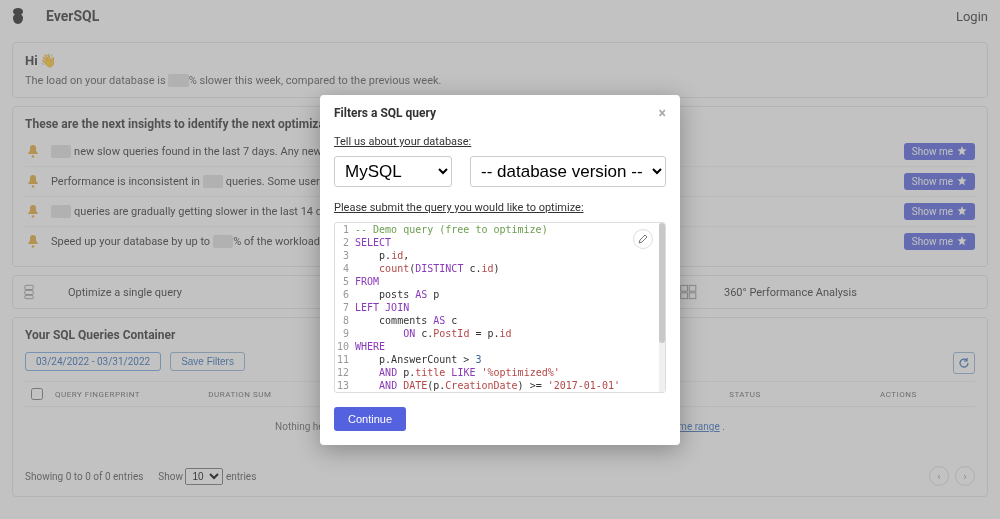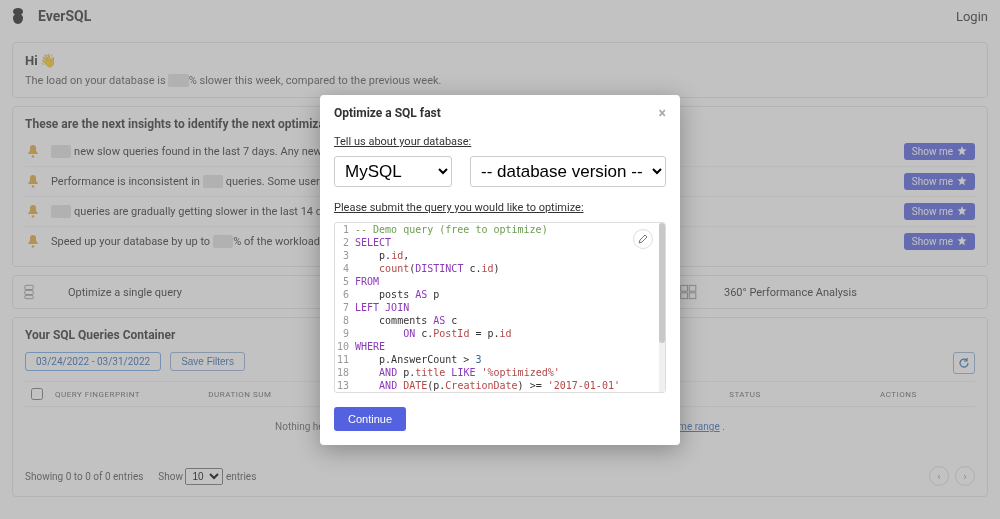--- a/index.html
+++ b/index.html
@@ -1,19 +1,19 @@
 <!DOCTYPE html>
 <html><head>
 <meta charset="utf-8">
 <style>
 * { box-sizing: border-box; margin: 0; padding: 0; }
 body { font-family: -apple-system, BlinkMacSystemFont, "Segoe UI", Roboto, Arial, sans-serif; font-size: 12px; background: #f5f5f5; color: #333; width: 1000px; height: 519px; overflow: hidden; position: relative; }
 .page { width: 1000px; height: 519px; background: #fff; }
 .topbar { display: flex; align-items: center; justify-content: space-between; padding: 8px 12px; font-size: 13px; }
-.brand { display: flex; align-items: center; gap: 14px; font-weight: 700; font-size: 14px; }
+.brand { display: flex; align-items: center; gap: 22px; font-weight: 700; font-size: 14px; }
 .content { padding: 10px 12px; }
 .card { border: 1px solid #e5e5e5; border-radius: 4px; padding: 10px 12px; margin-bottom: 8px; background: #fff; }
 .greeting { font-weight: 700; font-size: 13px; margin-bottom: 6px; }
 .muted { color: #555; font-size: 11px; }
 .redact { background: #e0e0e0; color: transparent; border-radius: 2px; padding: 0 4px; user-select: none; }
 .insights-head { font-weight: 700; font-size: 12px; margin-bottom: 6px; }
 .insight-row { display: flex; align-items: center; padding: 6px 0; font-size: 11px; color: #333; border-top: 1px solid #f0f0f0; }
 .insight-row:first-of-type { border-top: none; }
 .bell { width: 16px; height: 16px; margin-right: 10px; flex: 0 0 16px; }
 .showme { margin-left: auto; background: #5462e0; color: #fff; border-radius: 3px; padding: 3px 8px; font-size: 10px; display: flex; align-items: flex-start; gap: 4px; cursor: pointer; }
@@ -193,21 +193,21 @@
           <div class="pg">›</div>
         </div>
       </div>
     </div>
   </div>
 </div>
 
 <div class="overlay">
   <div class="modal">
     <div class="modal-head">
-      <span>Optimize a SQL fast</span>
+      <span>Filters a SQL query</span>
       <span class="close">×</span>
     </div>
     <div class="modal-body">
       <div class="label">Tell us about your database:</div>
       <div class="sel-row">
         <select><option>MySQL</option></select>
         <select><option>-- database version --</option></select>
       </div>
       <div class="label">Please submit the query you would like to optimize:</div>
       <div class="code-wrap">
@@ -256,21 +256,21 @@
               </div>
               <div class="coderow">
                 <div class="gutter">10</div>
                 <div class="codeline"><span class="kw">WHERE</span></div>
               </div>
               <div class="coderow">
                 <div class="gutter">11</div>
                 <div class="codeline">    p.AnswerCount &gt; <span class="num">3</span></div>
               </div>
               <div class="coderow">
-                <div class="gutter">18</div>
+                <div class="gutter">12</div>
                 <div class="codeline">    <span class="kw">AND</span> p.<span class="id">title</span> <span class="kw">LIKE</span> <span class="str">'%optimized%'</span></div>
               </div>
               <div class="coderow">
                 <div class="gutter">13</div>
                 <div class="codeline">    <span class="kw">AND</span> <span class="fn">DATE</span>(p.<span class="id">CreationDate</span>) &gt;= <span class="str">'2017-01-01'</span></div>
               </div>
             </div>
           <div class="scrollbar-stub">
             <div class="scrollbar-thumb"></div>
           </div>

